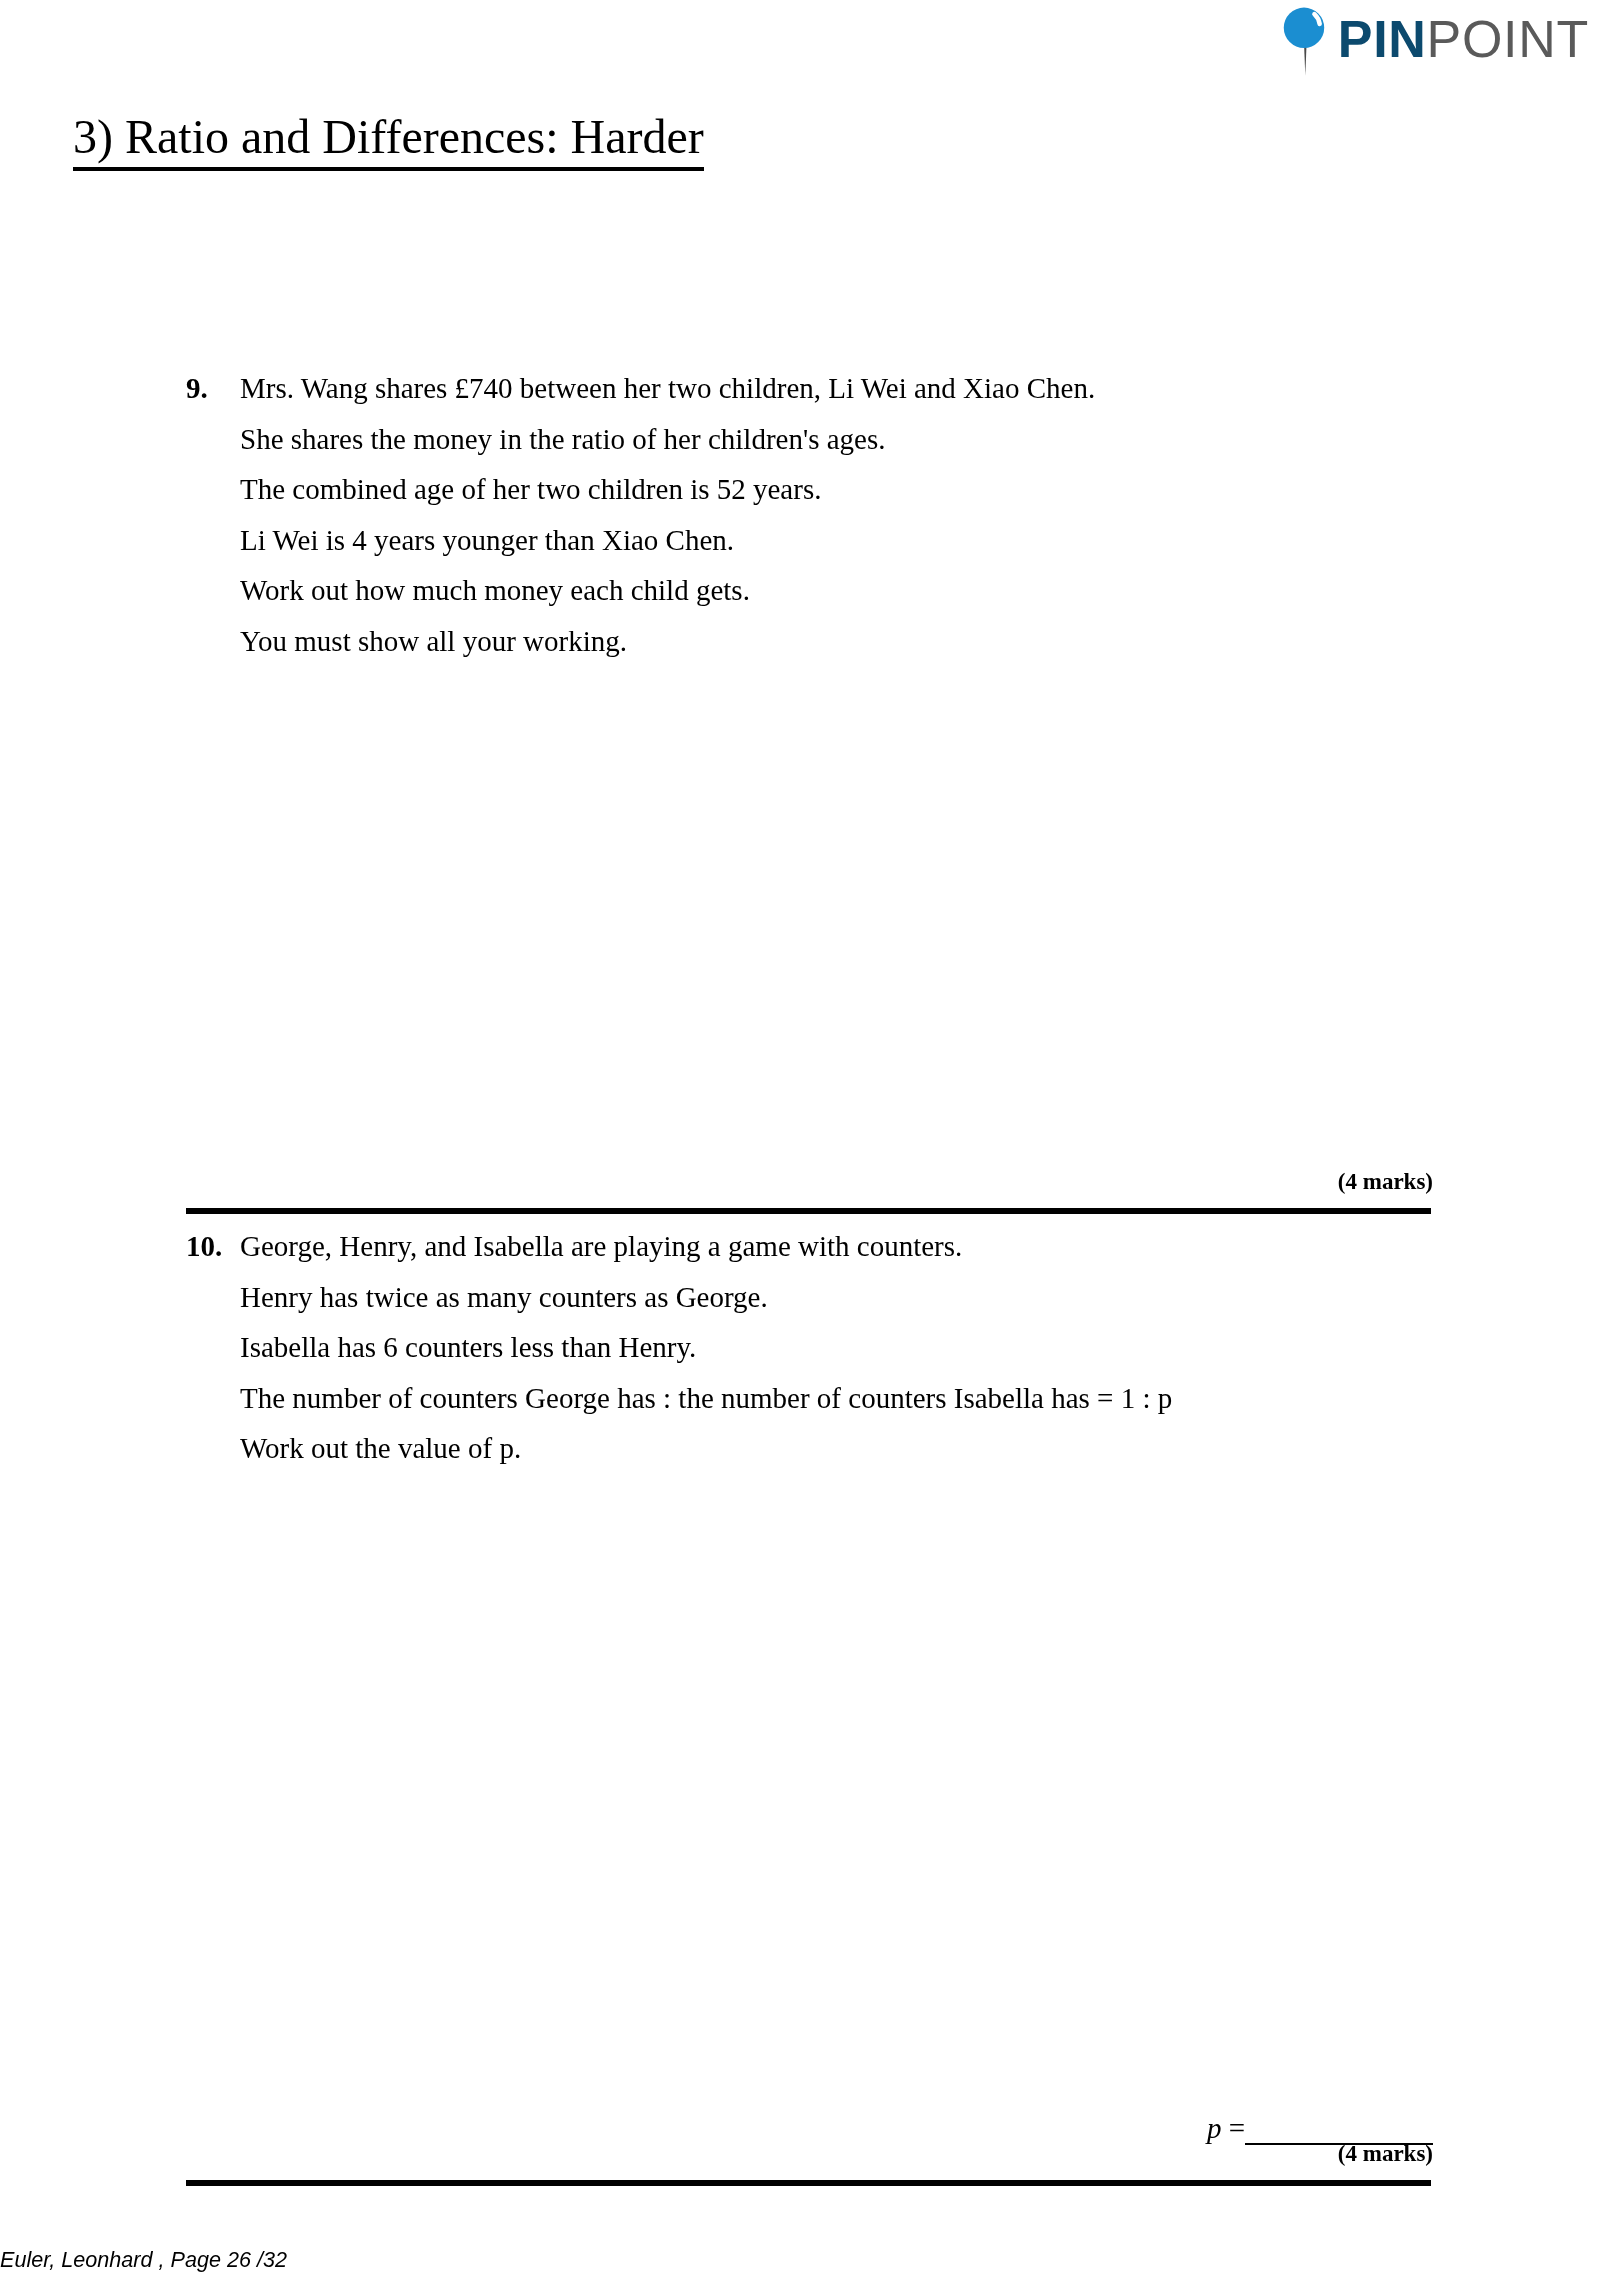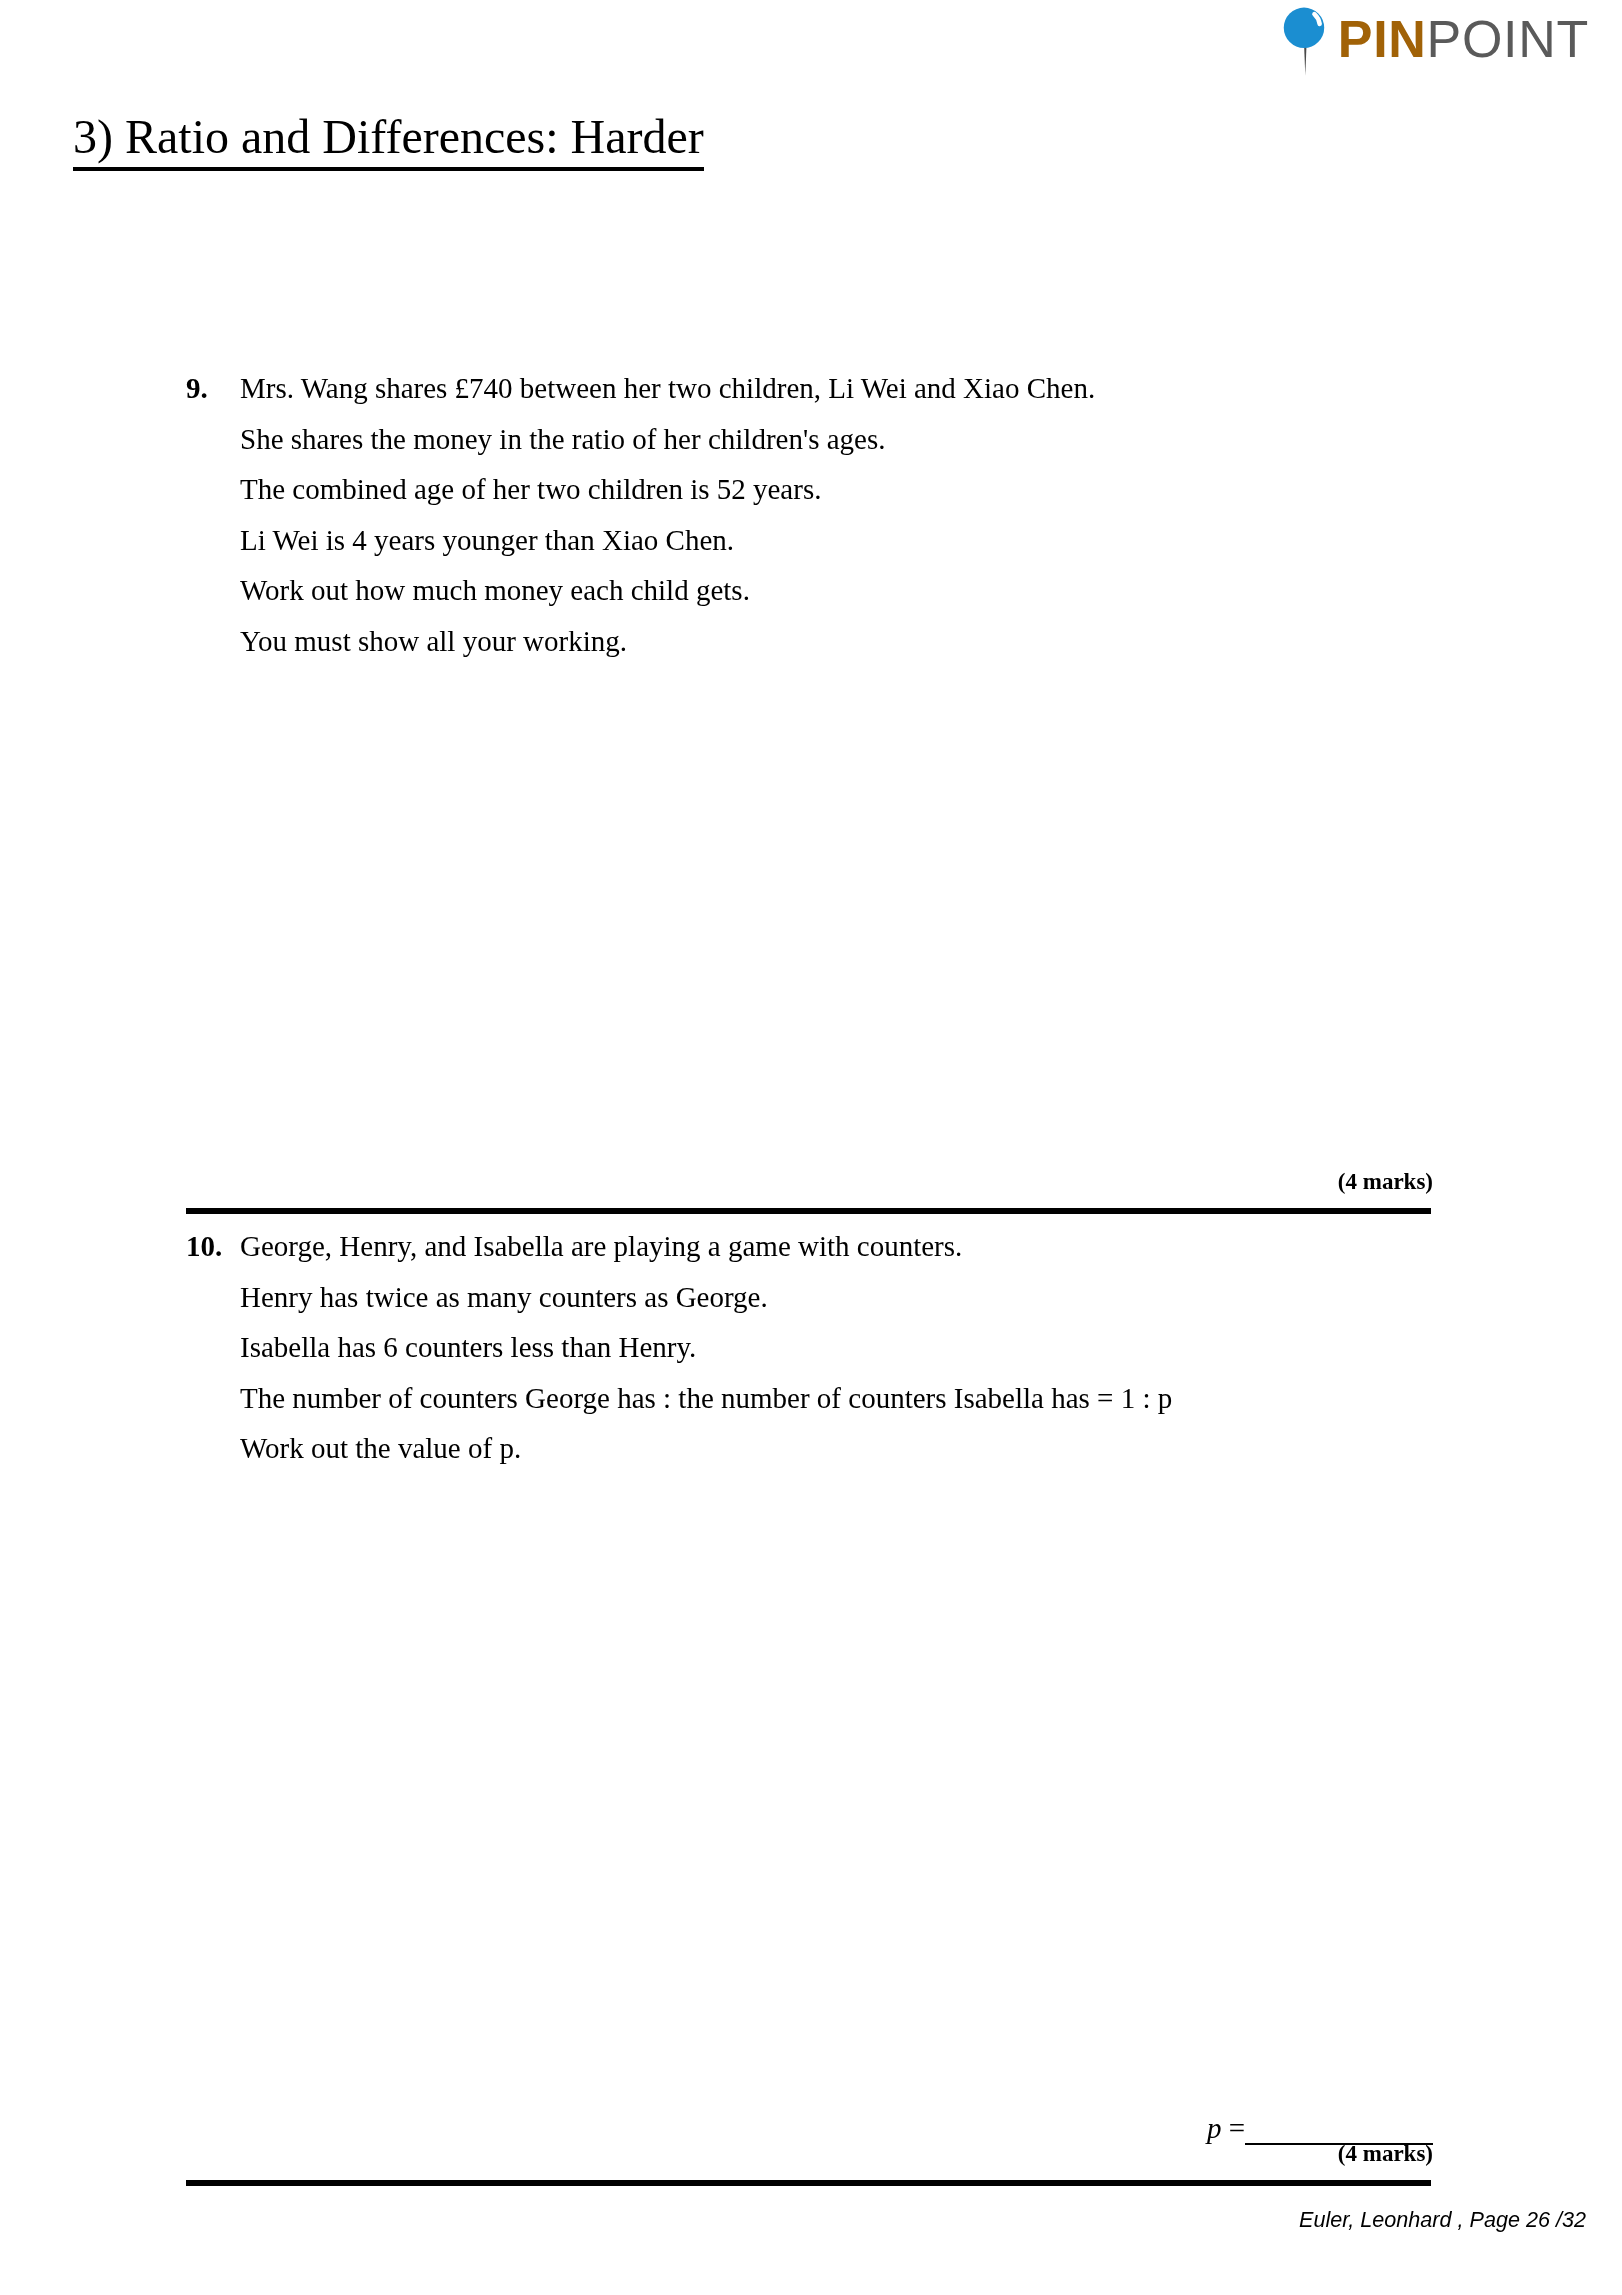--- a/index.html
+++ b/index.html
@@ -141,39 +141,40 @@
     width: 1245px;
     height: 5.9px;
     background: #000000;
   }
 
   
   .footer {
     position: absolute;
     left: 0;
     width: 1586px;
-    text-align: right;
+    text-align: left;
     font-family: "Liberation Sans", sans-serif;
     font-style: italic;
     font-size: 21.6px;
     color: #000000;
+    margin-top: 40px;
   }
 </style>
 </head>
 <body>
 
 <div class="page">
 
   <div class="logo">
     <svg class="logo-mark" viewBox="0 0 92 108">
       <path d="M46 56 L50 56 L48 106 Z" fill="#4a4a4a"></path>
       <circle cx="46" cy="33" r="31" fill="#1b8ed1"></circle>
       <path d="M62 12 A26 26 0 0 1 70 27" stroke="#ffffff" stroke-width="7" fill="none" stroke-linecap="round"></path>
     </svg>
-    <div class="logo-word"><span class="logo-pin" style="color:#a16207">PIN</span><span class="logo-point" style="color:#5a5a5a">POINT</span></div>
+    <div class="logo-word"><span class="logo-pin" style="color:#0c4a6e">PIN</span><span class="logo-point" style="color:#5a5a5a">POINT</span></div>
   </div>
 
   <div class="title">3) Ratio and Differences: Harder</div>
 
   <div class="question" style="top:374px;">
     <div class="q-line">
       <span class="q-num">9.</span>
       <span class="q-text">Mrs. Wang shares £740 between her two children, Li Wei and Xiao Chen.</span>
     </div>
     <div class="q-line cont">

